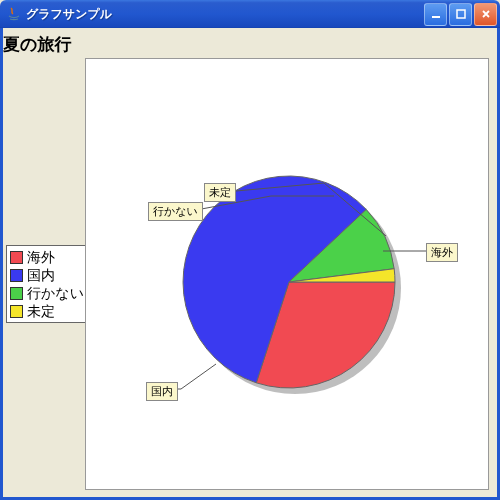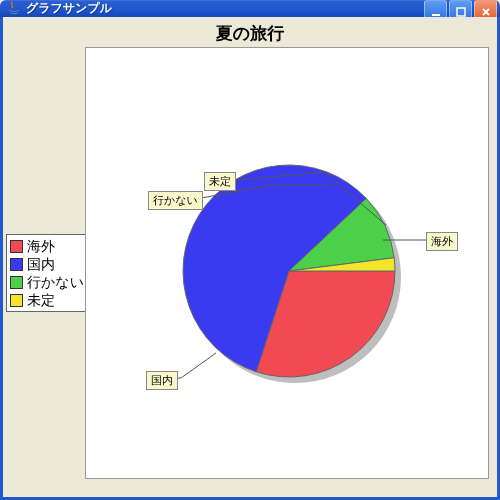--- a/index.html
+++ b/index.html
@@ -11,24 +11,24 @@
     height: 500px;
     overflow: hidden;
   }
   .window {
     width: 500px;
     height: 500px;
     display: flex;
     flex-direction: column;
   }
   .titlebar {
-    height: 17px;
+    height: 28px;
     background: linear-gradient(to bottom, #3b77e0 0%, #2a5cce 10%, #2157cf 50%, #1848bd 95%, #1442ad 100%);
     display: flex;
-    align-items: flex-start;
+    align-items: center;
     padding: 0 3px 0 6px;
     color: white;
     font-size: 12px;
     border-radius: 6px 6px 0 0;
   }
   .java-icon {
     width: 16px; height: 16px;
     margin-right: 4px;
     display:flex;align-items:center;justify-content:center;
   }
@@ -44,21 +44,20 @@
   .btn-min, .btn-max { background: linear-gradient(to bottom,#5e9cf1,#2a6de0);}
   .btn-close { background: linear-gradient(to bottom,#f19874,#e0562a);}
   .client {
     flex:1;
     background:#ece9d8;
     border:3px solid #2157cf;
     border-top:none;
     position:relative;
   }
   .chart-title {
-    text-align:center;
     font-size:17px;
     font-weight:bold;
     color:#000;
     padding-top:5px;
   }
   .chart-panel {
     position:absolute;
     left:82px; top:30px;
     width:402px; height:430px;
     background:#fff;

